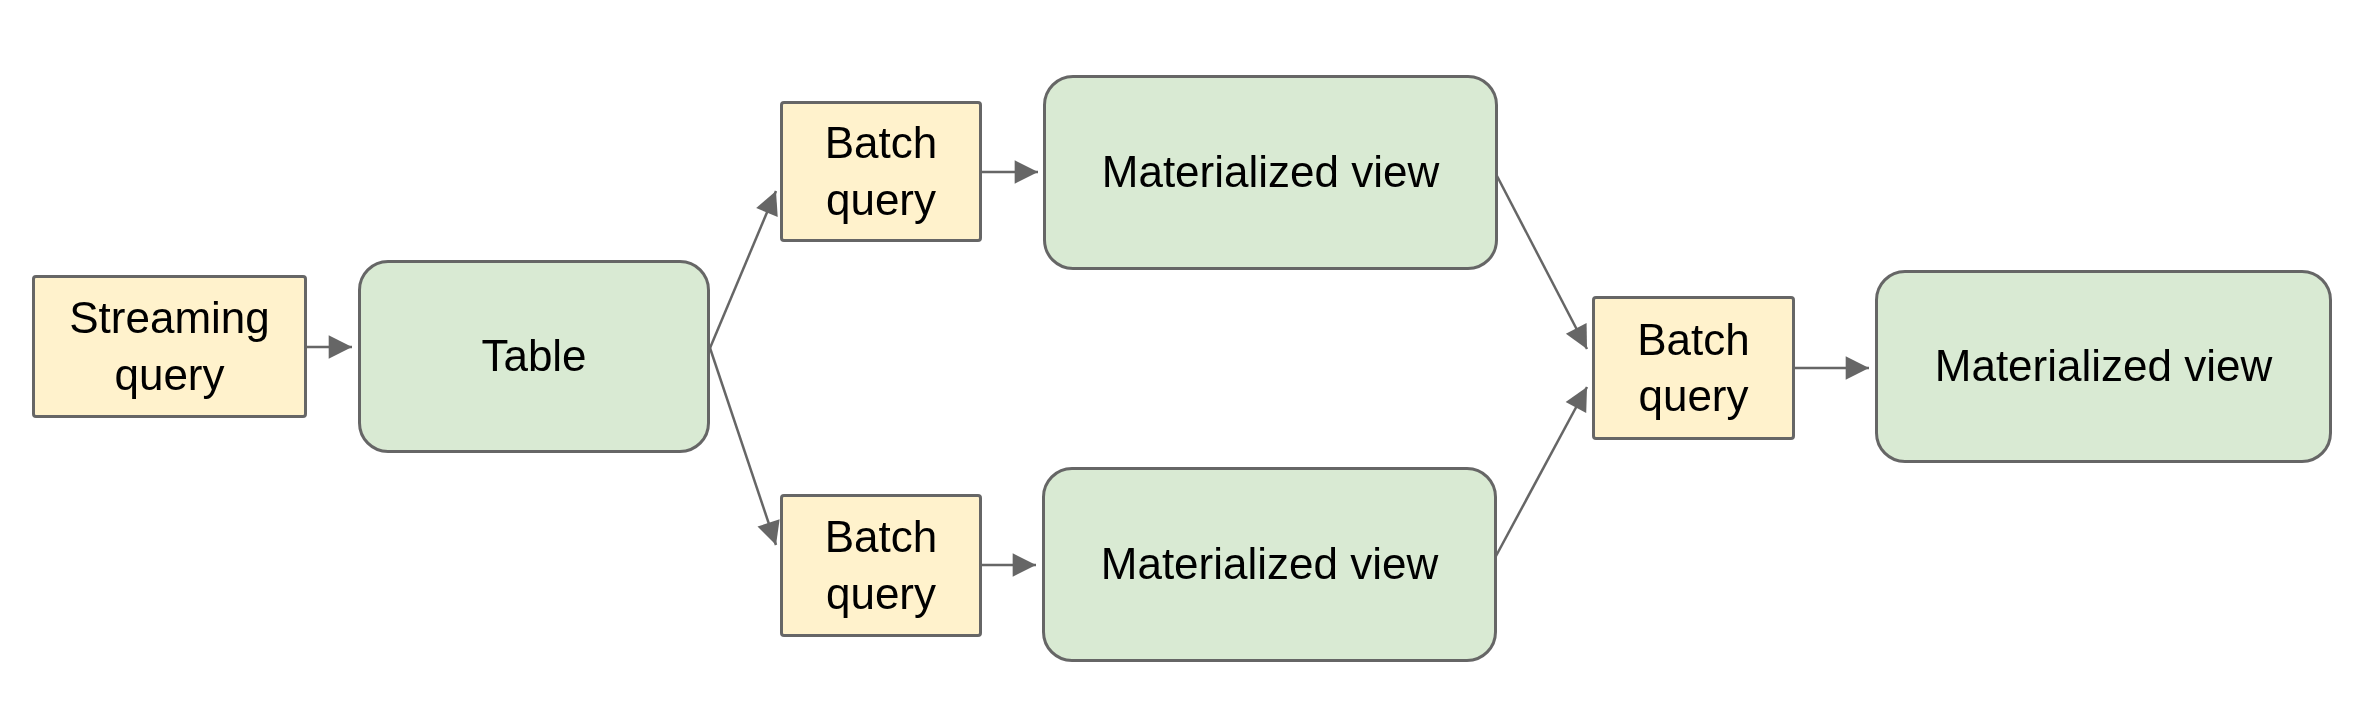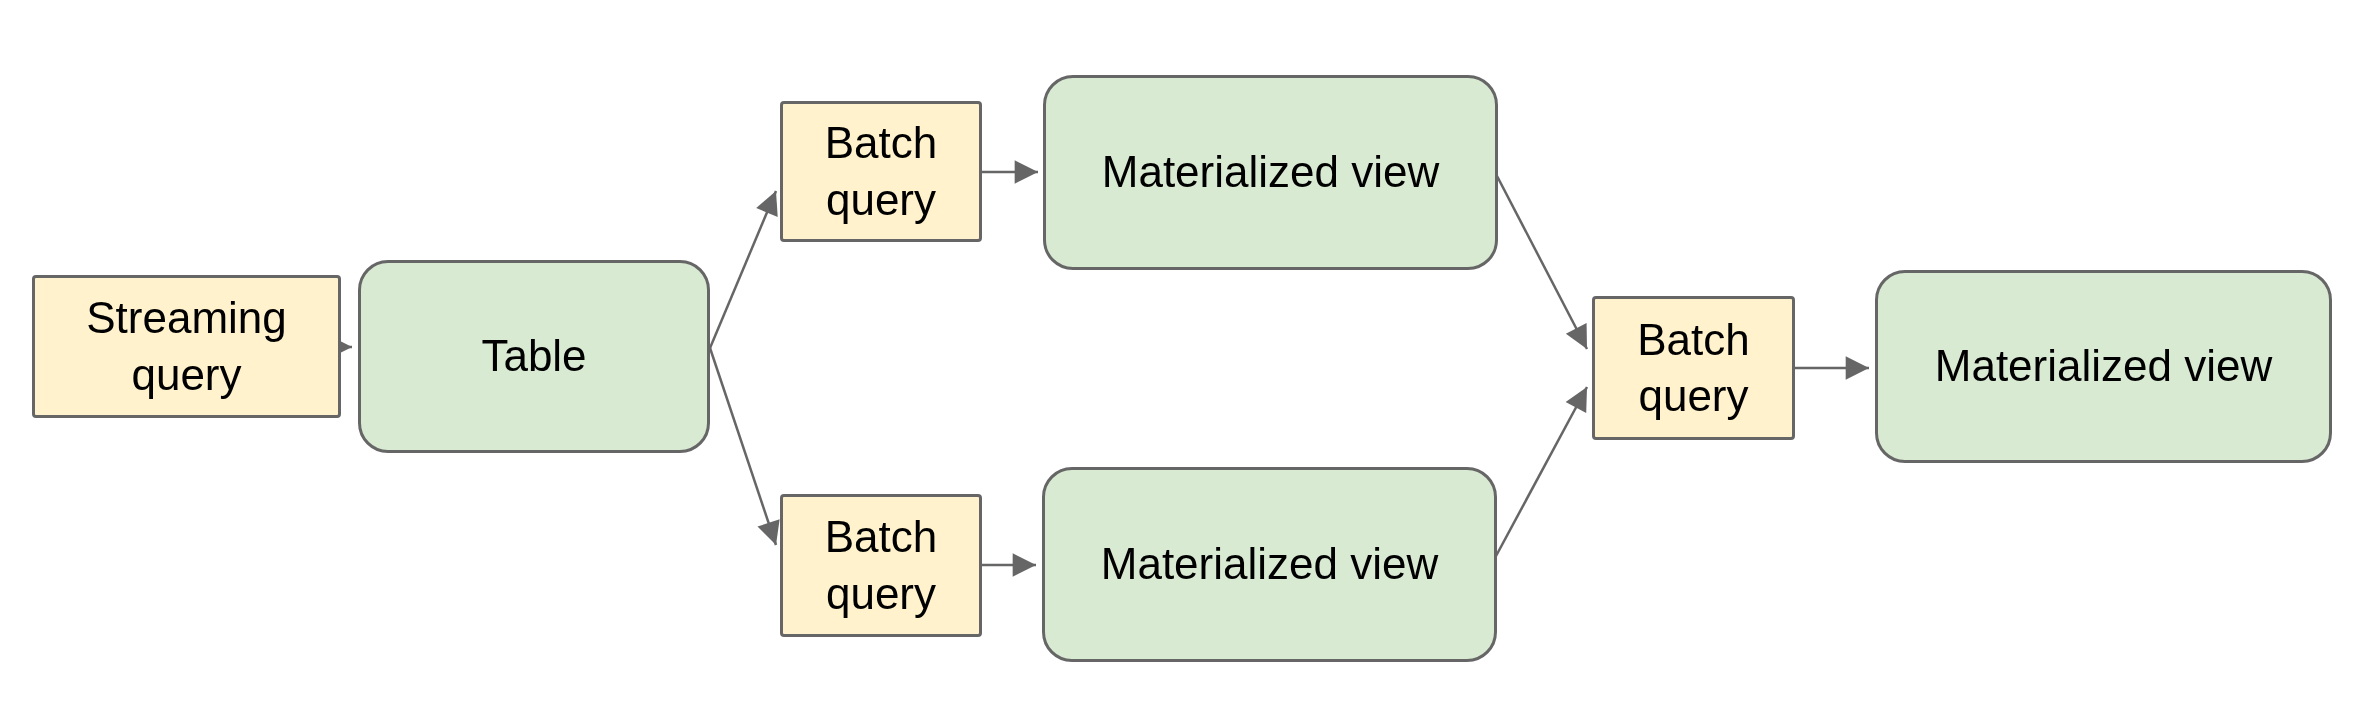--- a/index.html
+++ b/index.html
@@ -64,21 +64,21 @@
       <line x1="710" y1="348" x2="776" y2="191" marker-end="url(#arrowhead)"></line>
       <line x1="710" y1="348" x2="776" y2="545" marker-end="url(#arrowhead)"></line>
       <line x1="982" y1="172" x2="1038" y2="172" marker-end="url(#arrowhead)"></line>
       <line x1="982" y1="565" x2="1036" y2="565" marker-end="url(#arrowhead)"></line>
       <line x1="1497" y1="176" x2="1587" y2="349" marker-end="url(#arrowhead)"></line>
       <line x1="1496" y1="556" x2="1587" y2="387" marker-end="url(#arrowhead)"></line>
       <line x1="1795" y1="368" x2="1869" y2="368" marker-end="url(#arrowhead)"></line>
     </g>
   </svg>
 
-  <div class="node query" style="left:32px; top:275px; width:309px; height:143px;">
+  <div class="node query" style="left:32px; top:275px; width:275px; height:143px;">
     <span class="label">Streaming query</span>
   </div>
 
   <div class="node dataset" style="left:358px; top:260px; width:352px; height:193px;">
     <span class="label">Table</span>
   </div>
 
   <div class="node query" style="left:780px; top:101px; width:202px; height:141px;">
     <span class="label">Batch query</span>
   </div>

